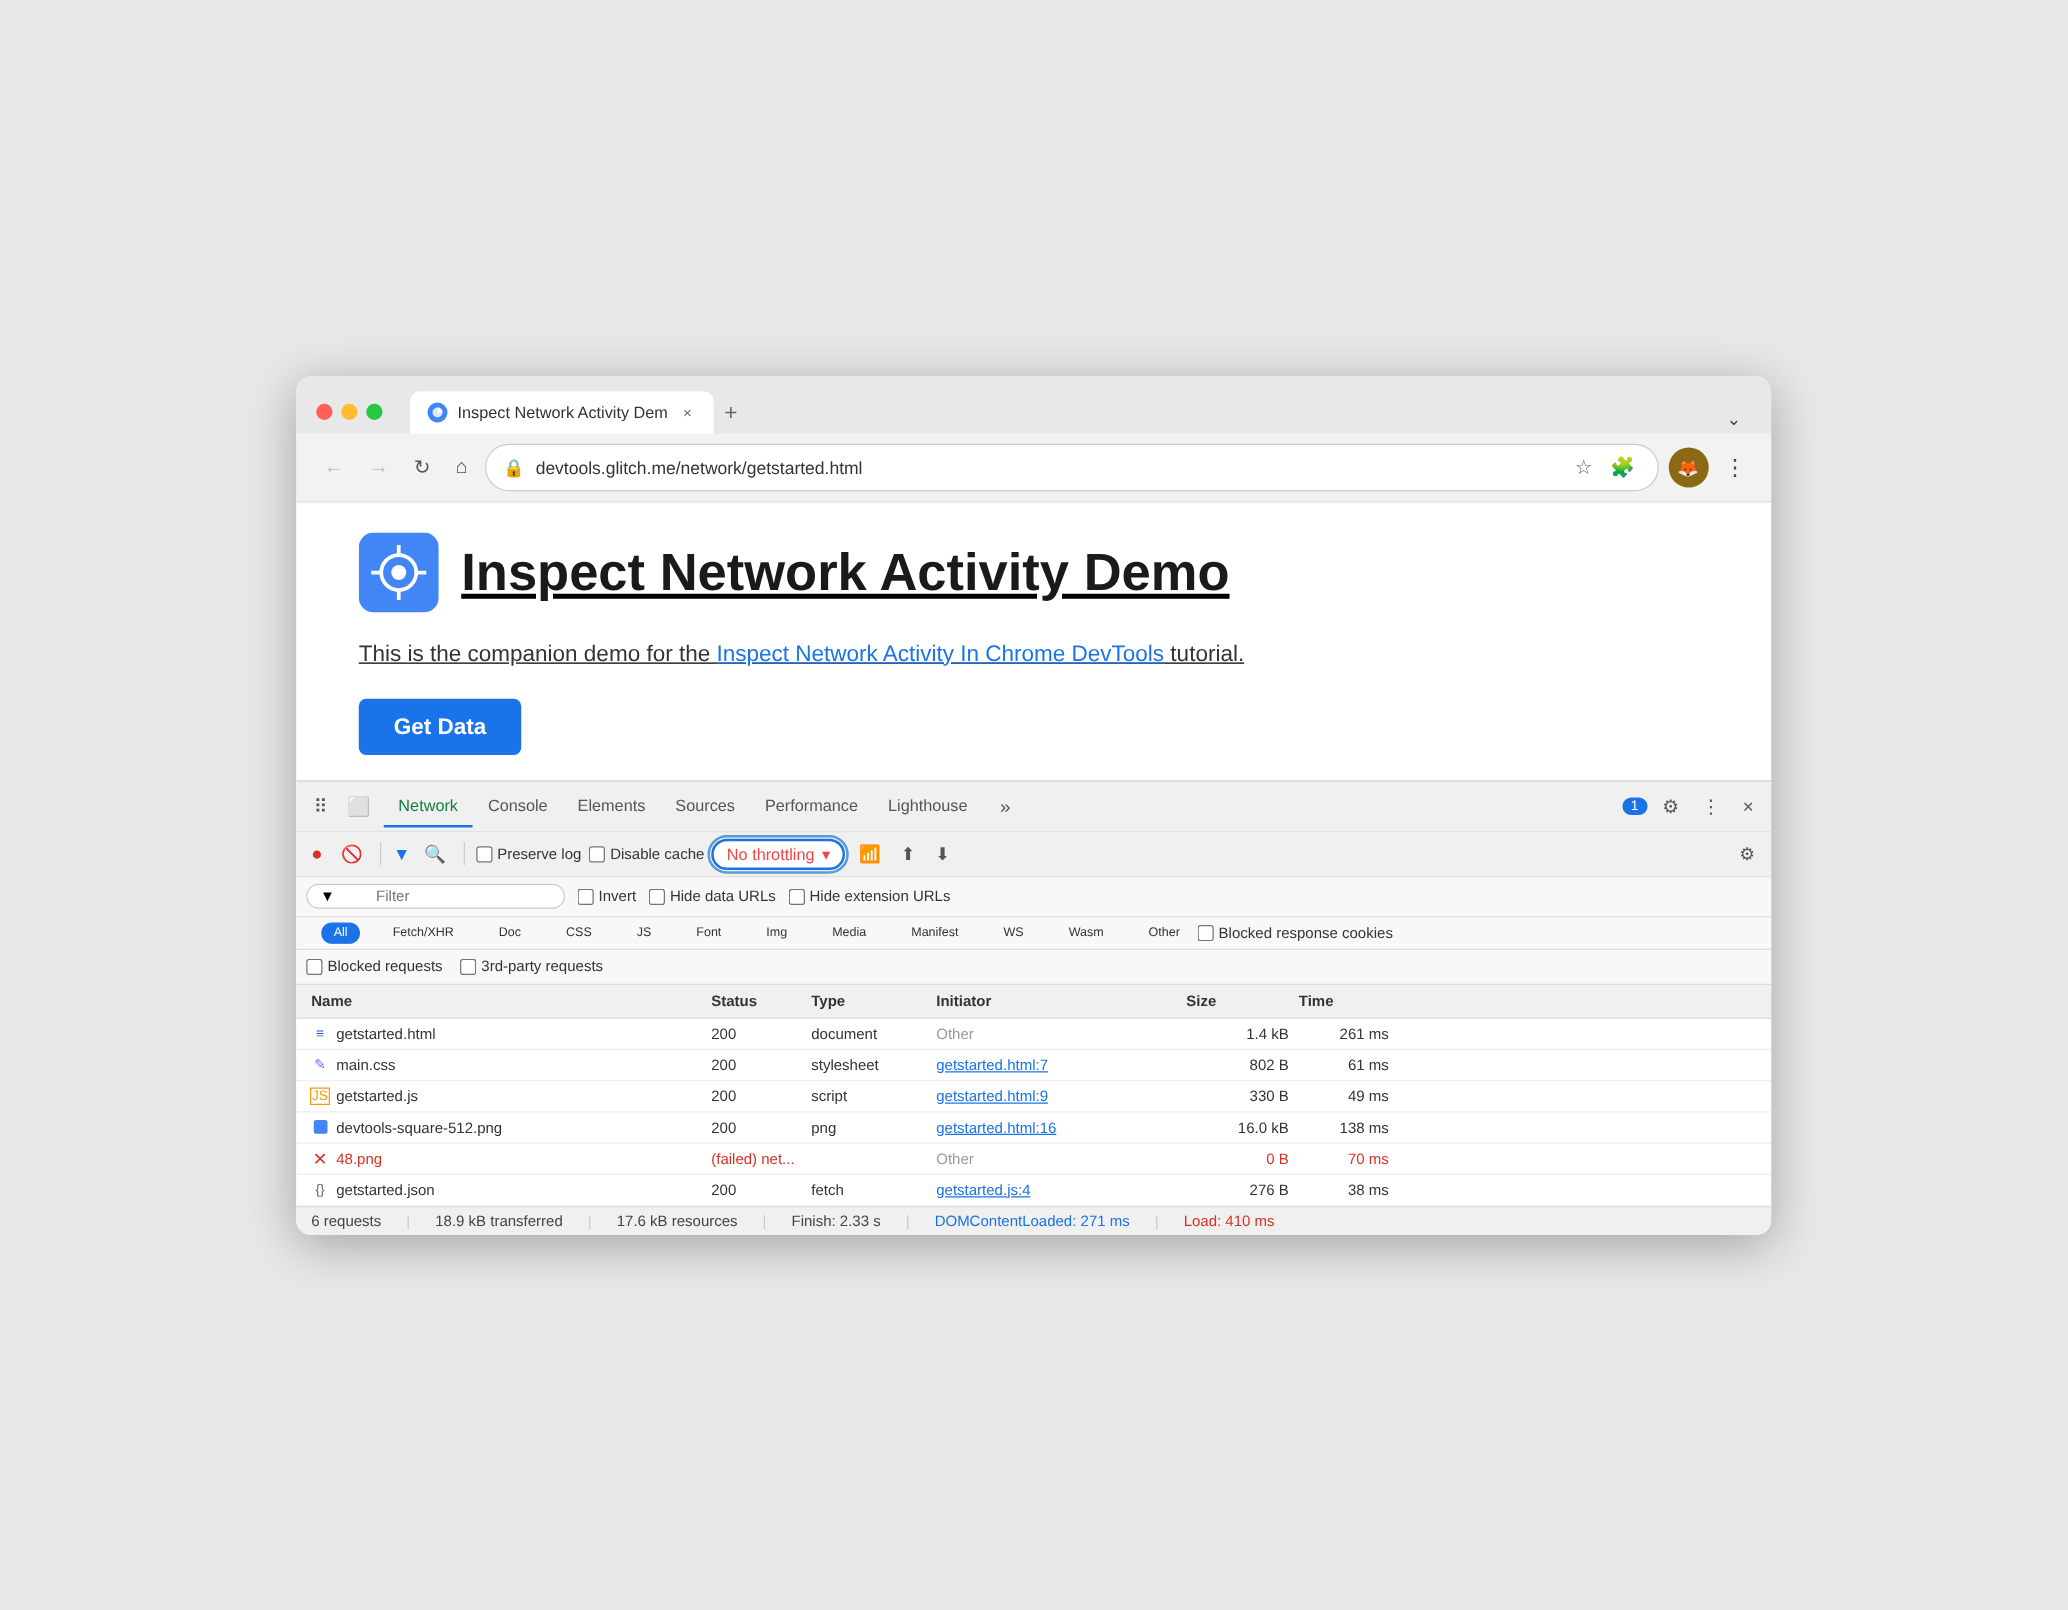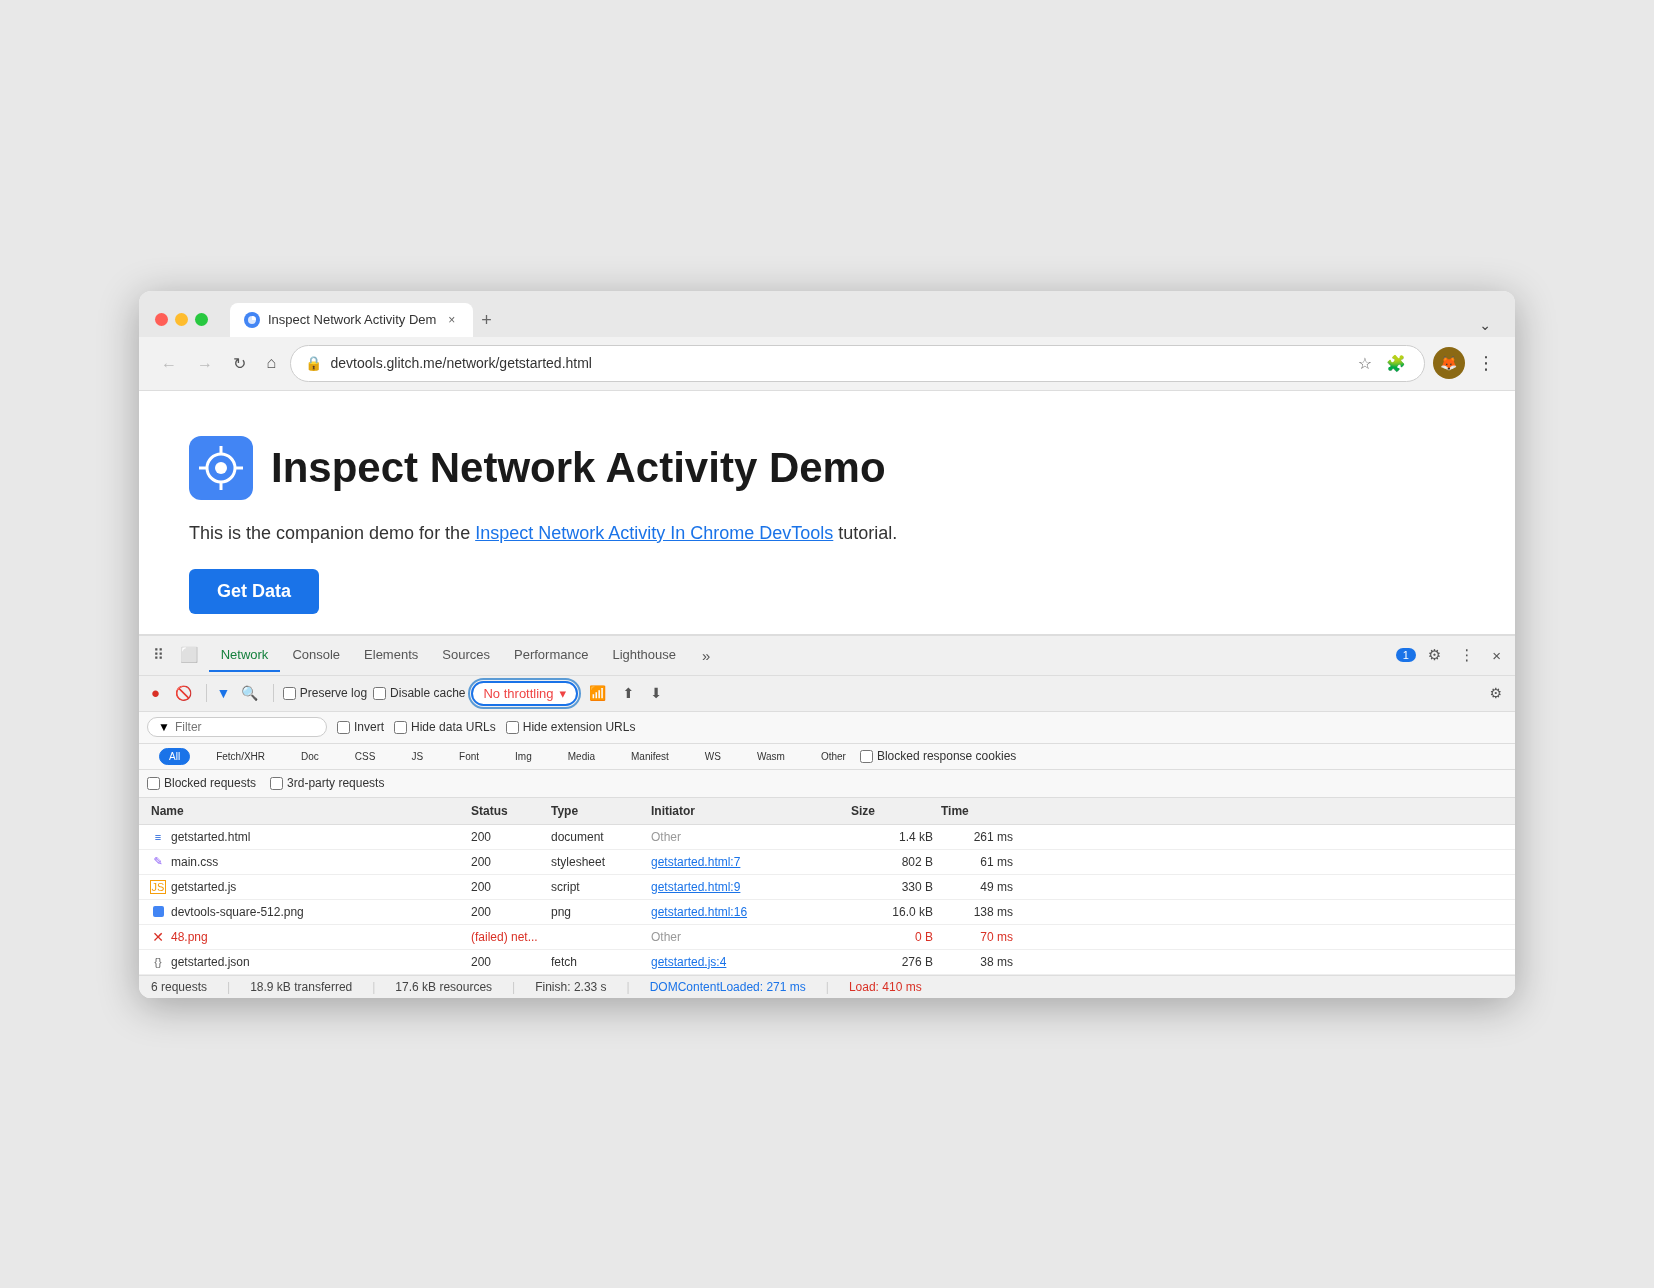--- a/index.html
+++ b/index.html
@@ -5,21 +5,21 @@
     * { box-sizing: border-box; margin: 0; padding: 0; }
     body {
       background: #e8e8e8;
       display: flex;
       justify-content: center;
       align-items: center;
       min-height: 100vh;
       font-family: -apple-system, BlinkMacSystemFont, 'Segoe UI', sans-serif;
     }
     .browser-window {
-      width: 1376px;
+      width: 1180px;
       background: #f2f2f2;
       border-radius: 12px;
       box-shadow: 0 8px 40px rgba(0,0,0,0.3);
       overflow: hidden;
     }
     
     .title-bar {
       background: #e8e8e8;
       padding: 12px 16px 0;
       display: flex;
@@ -158,22 +158,23 @@
       background: none;
       border: none;
       font-size: 18px;
       color: #444;
       cursor: pointer;
       padding: 4px;
     }
     
     .page-content {
       background: #fff;
-      padding: 45px 50px 20px;
+      padding: 24px 50px 20px;
       border-top: 1px solid #ddd;
+      text-decoration: underline;
     }
     .page-header {
       display: flex;
       align-items: center;
       gap: 18px;
       margin-bottom: 20px;
     }
     .devtools-logo {
       width: 64px;
       height: 64px;
@@ -521,21 +522,21 @@
       <button class="nt-btn">⬆</button>
       <button class="nt-btn">⬇</button>
       <div style="margin-left:auto;">
         <button class="nt-btn">⚙</button>
       </div>
     </div>
 
     <div class="filter-bar">
       <div class="filter-input-wrap">
         <span>▼</span>
-        <input type="text" style="border: none; outline: none; font-size: 12px; width: 140px;" placeholder="Filter">
+        <input type="text" style="border: none; outline: none; font-size: 12px; width: 140px; margin-left: 28px;" placeholder="Filter">
       </div>
       <label class="checkbox-label">
         <input type="checkbox" style="">
         <span>Invert</span>
       </label>
       <label class="checkbox-label">
         <input type="checkbox" style="">
         <span>Hide data URLs</span>
       </label>
       <label class="checkbox-label">

